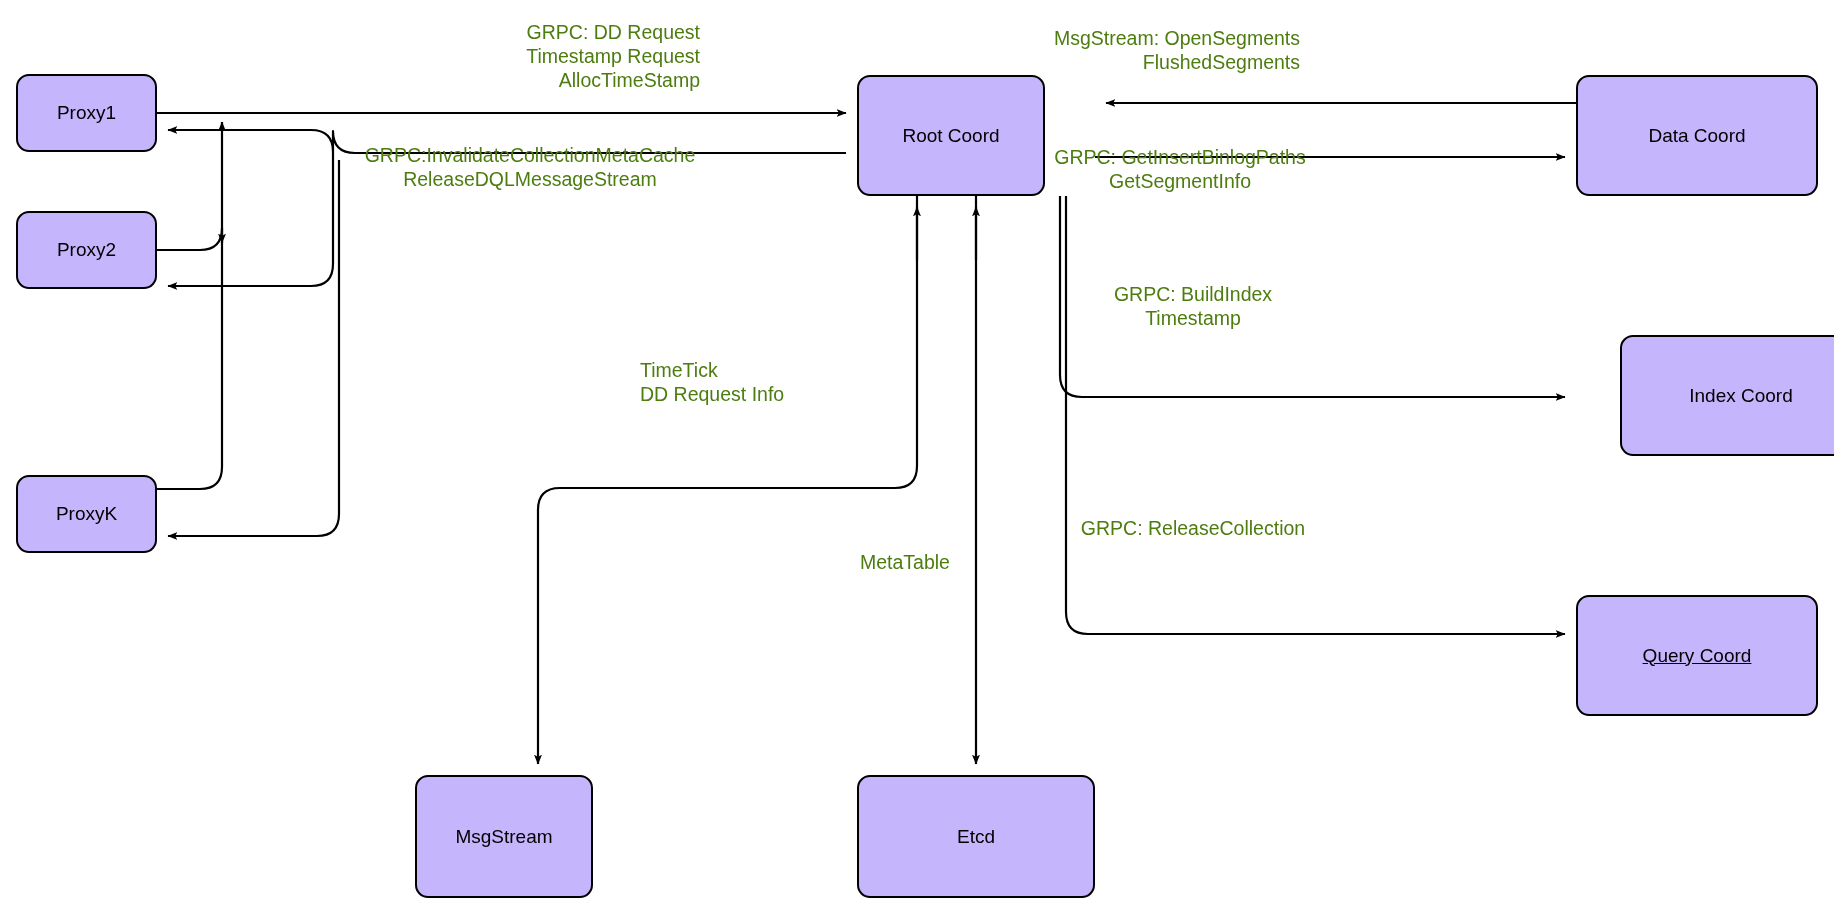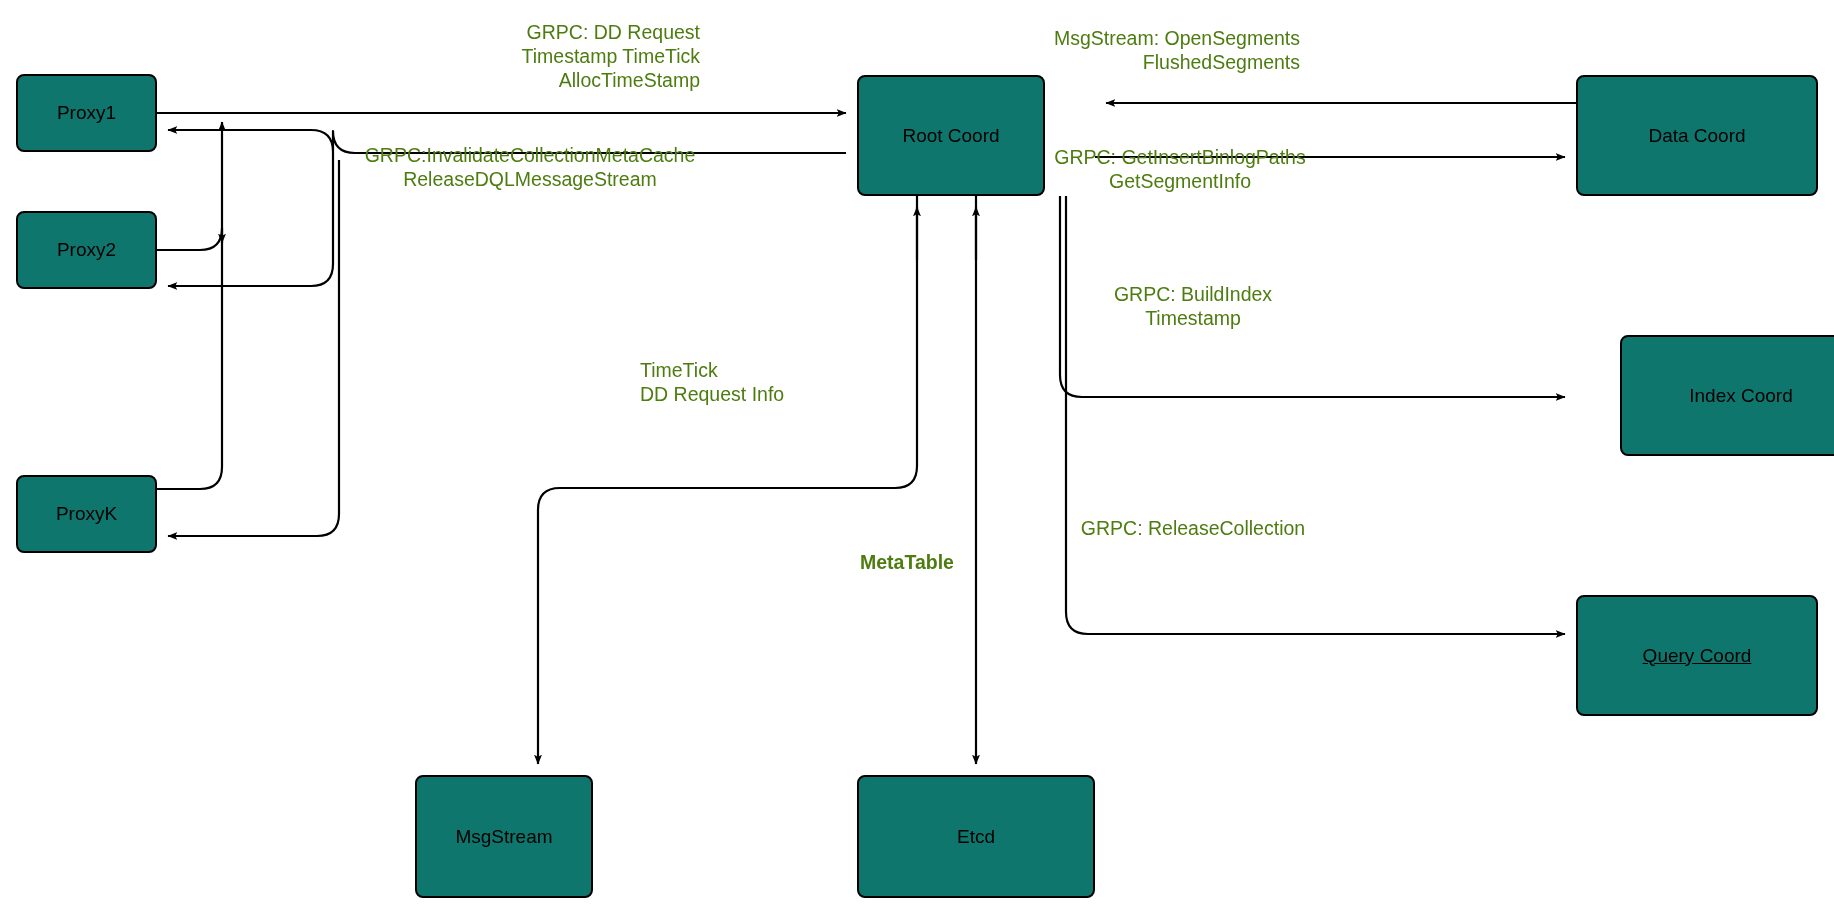--- a/index.html
+++ b/index.html
@@ -22,23 +22,23 @@
   #edges-layer {
     position: absolute;
     left: 0;
     top: 0;
     width: 1834px;
     height: 914px;
   }
   .node {
     position: absolute;
     box-sizing: border-box;
-    background: #0f766e;
+    background: #c4b5fd;
     border: 2px solid #000000;
-    border-radius: 8px;
+    border-radius: 13px;
     display: flex;
     align-items: center;
     justify-content: center;
     z-index: 5;
   }
   .node-label {
     font-family: "Liberation Sans", sans-serif;
     font-size: 19px;
     line-height: 22px;
     color: #000000;
@@ -134,29 +134,29 @@
   </div>
 
   <div class="node" style="left:415px; top:775px; width:178px; height:123px;">
     <span class="node-label">MsgStream</span>
   </div>
 
   <div class="node" style="left:857px; top:775px; width:238px; height:123px;">
     <span class="node-label">Etcd</span>
   </div>
 
-  <div class="edge-label lbl-right" style="left:240px; top:20px; width:460px;"><div>GRPC: DD Request</div><div>Timestamp TimeTick</div><div>AllocTimeStamp</div></div>
+  <div class="edge-label lbl-right" style="left:240px; top:20px; width:460px;"><div>GRPC: DD Request</div><div>Timestamp Request</div><div>AllocTimeStamp</div></div>
 
   <div class="edge-label lbl-center" style="left:310px; top:143px; width:440px;"><div>GRPC:InvalidateCollectionMetaCache</div><div>ReleaseDQLMessageStream</div></div>
 
   <div class="edge-label lbl-right" style="left:900px; top:26px; width:400px;"><div>MsgStream: OpenSegments</div><div>FlushedSegments</div></div>
 
   <div class="edge-label lbl-center" style="left:1000px; top:145px; width:360px;"><div>GRPC: GetInsertBinlogPaths</div><div>GetSegmentInfo</div></div>
 
   <div class="edge-label lbl-center" style="left:1043px; top:282px; width:300px;"><div>GRPC: BuildIndex</div><div>Timestamp</div></div>
 
   <div class="edge-label lbl-center" style="left:1043px; top:516px; width:300px;"><div>GRPC: ReleaseCollection</div></div>
 
   <div class="edge-label lbl-left" style="left:640px; top:358px; width:300px;"><div>TimeTick</div><div>DD Request Info</div></div>
 
-  <div class="edge-label lbl-left" style="left:860px; top:550px; width:200px;font-weight:bold;"><div>MetaTable</div></div>
+  <div class="edge-label lbl-left" style="left:860px; top:550px; width:200px;"><div>MetaTable</div></div>
 
 </div>
 
 </body></html>

